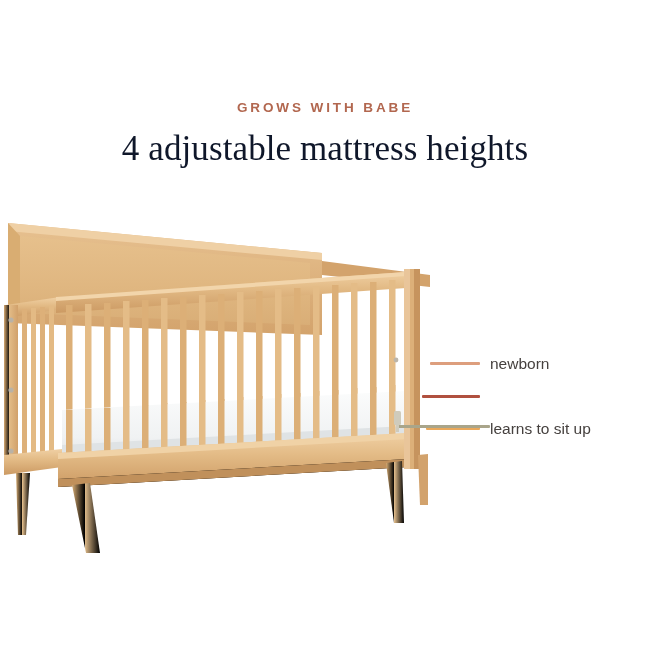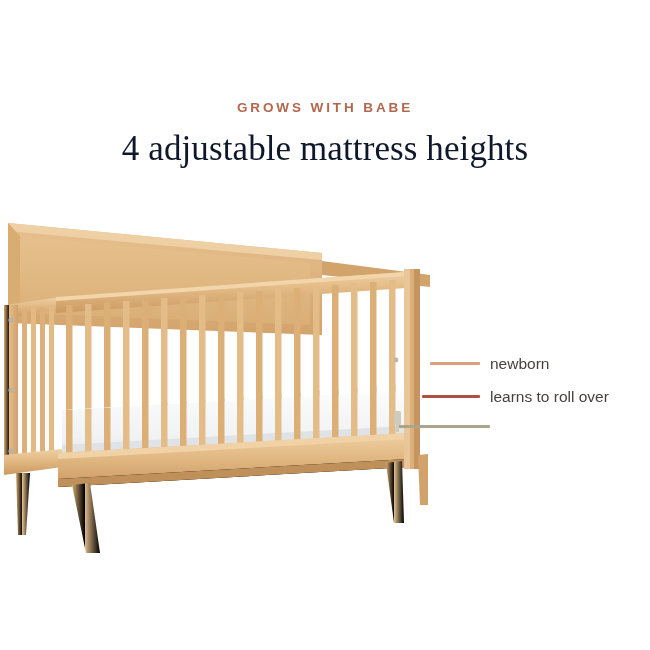--- a/index.html
+++ b/index.html
@@ -254,20 +254,23 @@
 
 <div class="legend">
 
   <div class="legend-row">
     <span class="legend-rule" style="width:50px;background:#dd9e7d;"></span>
     <span class="legend-label">newborn</span>
   </div>
 
   <div class="legend-row">
     <span class="legend-rule" style="width:58px;background:#b0503f;margin-left:-8px;"></span>
-    <span class="legend-label">learns to roll over</span>
   </div>
 
+  <div class="legend-row">
+    <span class="legend-rule" style="width:54px;background:#eaa85a;margin-left:-4px;"></span>
+    <span class="legend-label">learns to sit up</span>
+  </div>
 
 
   <div class="leader"></div>
   <div class="leader-cap"></div>
 </div>
 
 </body></html>

